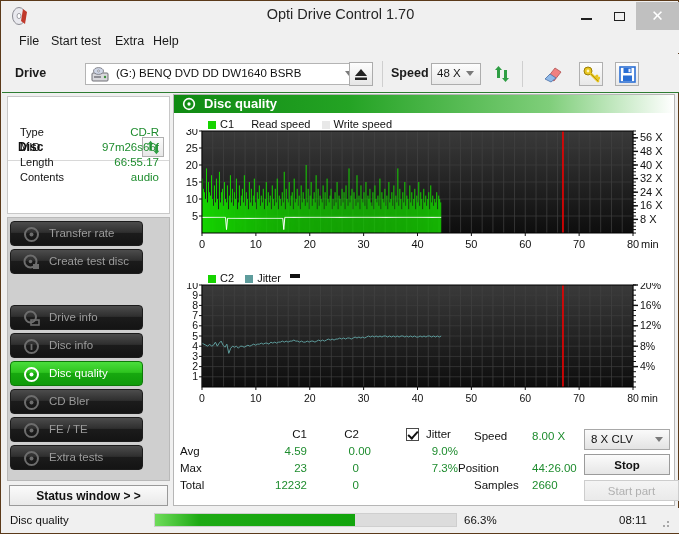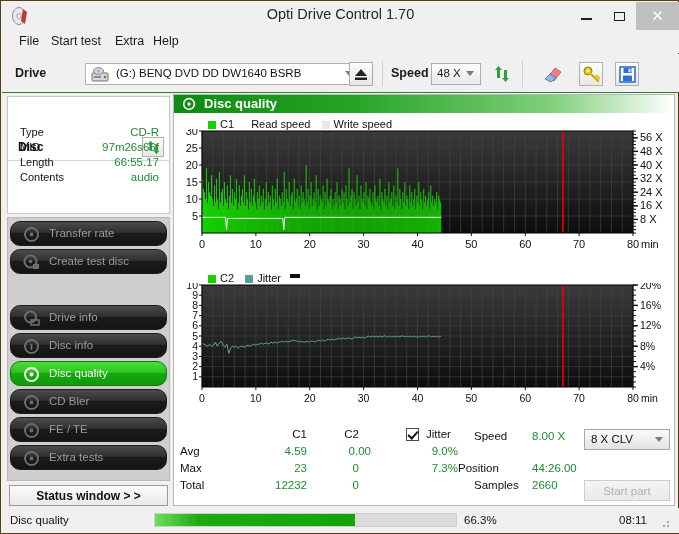--- a/index.html
+++ b/index.html
@@ -105,23 +105,23 @@
     background:#fff;border:1px solid #c0c0c0;box-sizing:border-box;
   }
   .cd-btn{
     position:absolute;left:135px;top:0;width:22px;height:21px;
     background:linear-gradient(#fcfcfc,#e6e6e6);border:1px solid #b0b0b0;box-sizing:border-box;
     display:flex;align-items:center;justify-content:center;
   }
   .navlist{position:absolute;left:6px;top:216px;width:163px;height:264px;background:#cfcfcf;
     border:1px solid #b9b9b9;box-sizing:border-box;}
   .navbtn{
-    position:absolute;left:2px;width:157px;height:25px;
+    position:absolute;left:2px;width:133px;height:25px;
     background:linear-gradient(180deg,#4c4c4c 0%,#2f2f2f 45%,#1b1b1b 50%,#141414 100%);
-    border:1px solid #1c1c1c;box-sizing:border-box;border-radius:10px;padding-left:20px;
+    border:1px solid #1c1c1c;box-sizing:border-box;border-radius:4px;padding-left:20px;
   }
   .navbtn.active{
     background:linear-gradient(180deg,#4ade3c 0%,#2ec41f 45%,#17a80f 50%,#0f9a09 100%);
     border:1px solid #0d7a08;
   }
   .navbtn .nlabel{position:absolute;left:38px;top:5px;font-size:11.5px;color:#9b9b9b;}
   .navbtn.active .nlabel{color:#ffffff;}
   .navbtn .nic{position:absolute;left:12px;top:4px;width:17px;height:17px;}
   .statuswin{
     position:absolute;left:8px;top:484px;width:159px;height:21px;
@@ -157,21 +157,21 @@
     position:absolute;left:583px;top:428px;width:86px;height:21px;
     background:linear-gradient(#fafafa,#e3e3e3);border:1px solid #a8a8a8;box-sizing:border-box;
   }
   .clv-combo .ct{position:absolute;left:6px;top:3px;font-size:11.5px;color:#111;}
   .btn-stop{
     position:absolute;left:583px;top:453px;width:86px;height:21px;
     background:linear-gradient(#fbfbfb,#e6e6e6);border:1px solid #9b9b9b;box-sizing:border-box;
     display:flex;align-items:center;justify-content:center;font-size:11.5px;font-weight:bold;color:#111;
   }
   .btn-startpart{
-    position:absolute;left:583px;top:479px;width:86px;height:21px;
+    position:absolute;left:583px;top:479px;width:95px;height:21px;
     background:linear-gradient(#f4f4f4,#eaeaea);border:1px solid #cdcdcd;box-sizing:border-box;
     display:flex;align-items:center;justify-content:center;font-size:11.5px;color:#b0b0b0;
   }
   
   .statusbar{
     position:absolute;left:1px;top:507px;width:677px;height:25px;background:#f0f0f0;
   }
   .sb-text{position:absolute;left:8px;top:6px;font-size:11.5px;color:#111;}
   .sb-prog{
     position:absolute;left:152px;top:5px;width:303px;height:14px;
@@ -946,20 +946,21 @@
     <div class="stat" style="left:284px;top:367px">Position</div>
     <div class="statv" style="left:358px;top:367px;width:64px;text-align:left">44:26.00</div>
     <div class="stat" style="left:300px;top:384px">Samples</div>
     <div class="statv" style="left:358px;top:384px;width:54px;text-align:left">2660</div>
   </div>
 
   <div class="clv-combo">
     <span class="ct">8 X CLV</span>
     <span class="chev"></span>
   </div>
+  <div class="btn-stop">Stop</div>
   <div class="btn-startpart">Start part</div>
 
   <div class="statusbar">
     <div class="sb-text">Disc quality</div>
     <div class="sb-prog">
       <div class="fill" id="progfill" style="width: 66.3%;"></div>
     </div>
     <div class="sb-pct">66.3%</div>
     <div class="sb-time">08:11</div>
     <div class="grip">

